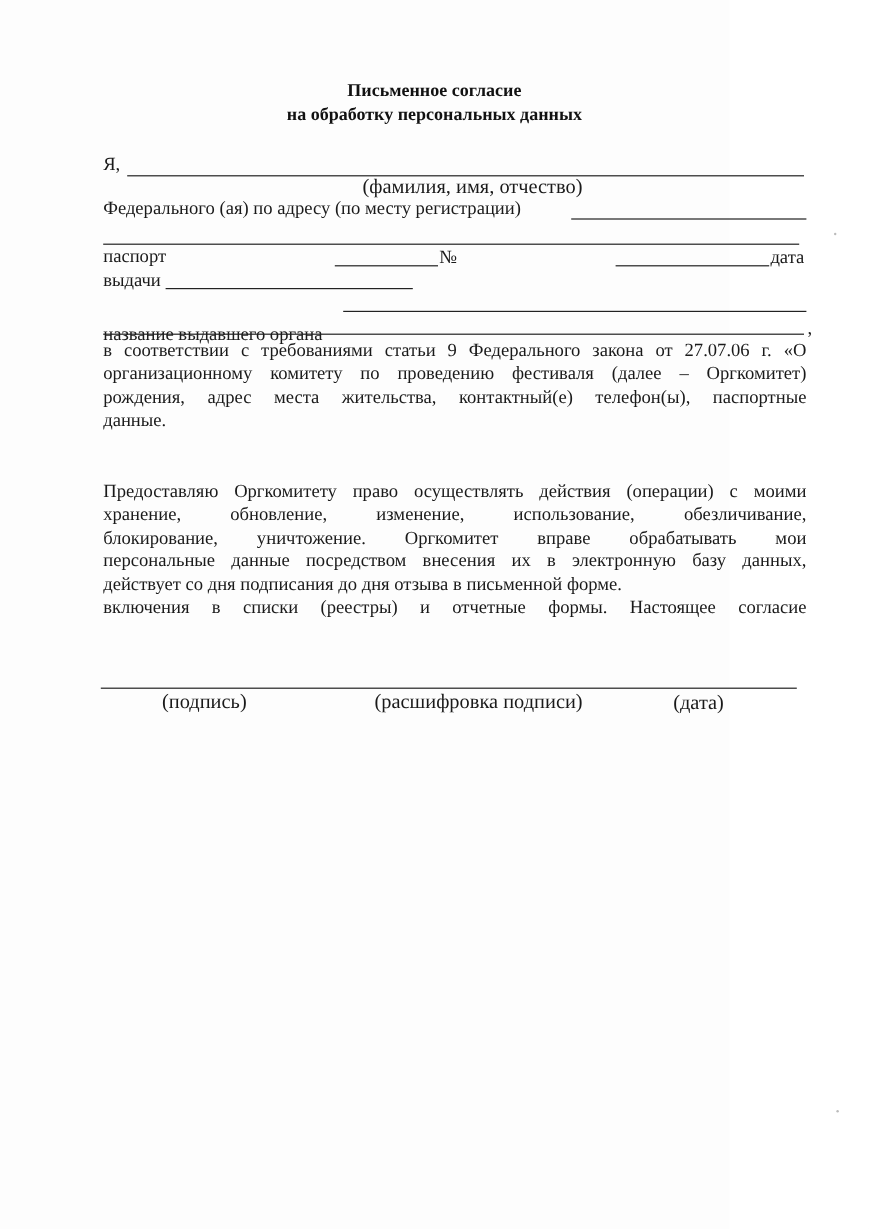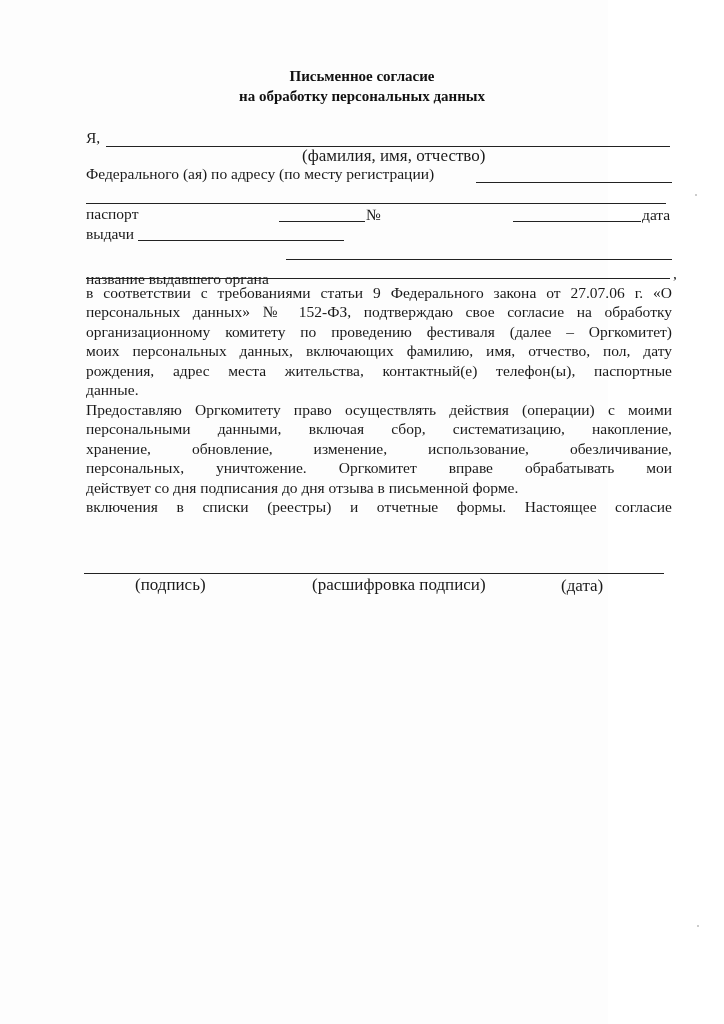--- a/index.html
+++ b/index.html
@@ -50,32 +50,30 @@
   <div class="ln" style="left:86px; top:224px;">выдачи</div>
   <div class="rule" style="left:138px; top:240px; width:206px;"></div>
 
   <div class="ln" style="left:86px; top:241px;margin-top:28px;">название выдавшего органа</div>
   <div class="rule" style="left:286px; top:259px; width:386px;"></div>
   <div class="rule" style="left:86px; top:278px; width:584px;"></div>
   <div class="ln" style="left:673px; top:264px;">,</div>
 
   <div class="para" style="top:283px;">
     <span class="l">в соответствии с требованиями статьи 9 Федерального закона от 27.07.06 г. «О</span>
-    <span class="l">персональных данных» № 152-ФЗ, подтверждаю свое согласие на обработку</span>
     <span class="l">организационному комитету по проведению фестиваля (далее – Оргкомитет)</span>
-    <span class="l">моих персональных данных, включающих фамилию, имя, отчество, пол, дату</span>
     <span class="l">рождения, адрес места жительства, контактный(е) телефон(ы), паспортные</span>
     <span class="l last">данные.</span>
   </div>
 
   <div class="para" style="top:400px;">
     <span class="l">Предоставляю Оргкомитету право осуществлять действия (операции) с моими</span>
-    <span class="l">персональными данными, включая сбор, систематизацию, накопление,</span>
     <span class="l">хранение, обновление, изменение, использование, обезличивание,</span>
-    <span class="l">персональных, уничтожение. Оргкомитет вправе обрабатывать мои</span>
+    <span class="l">блокирование, уничтожение. Оргкомитет вправе обрабатывать мои</span>
+    <span class="l">персональные данные посредством внесения их в электронную базу данных,</span>
     <span class="l last">действует со дня подписания до дня отзыва в письменной форме.</span>
     <span class="l">включения в списки (реестры) и отчетные формы. Настоящее согласие</span>
   </div>
 
   <div class="rule" style="left:84px; top:573px; width:580px;"></div>
   <div class="small" style="left:135px; top:577px;">(подпись)</div>
   <div class="small" style="left:312px; top:577px;">(расшифровка подписи)</div>
   <div class="small" style="left:561px; top:578px;">(дата)</div>
 
   <div class="speck" style="left:695px; top:194px;"></div>

